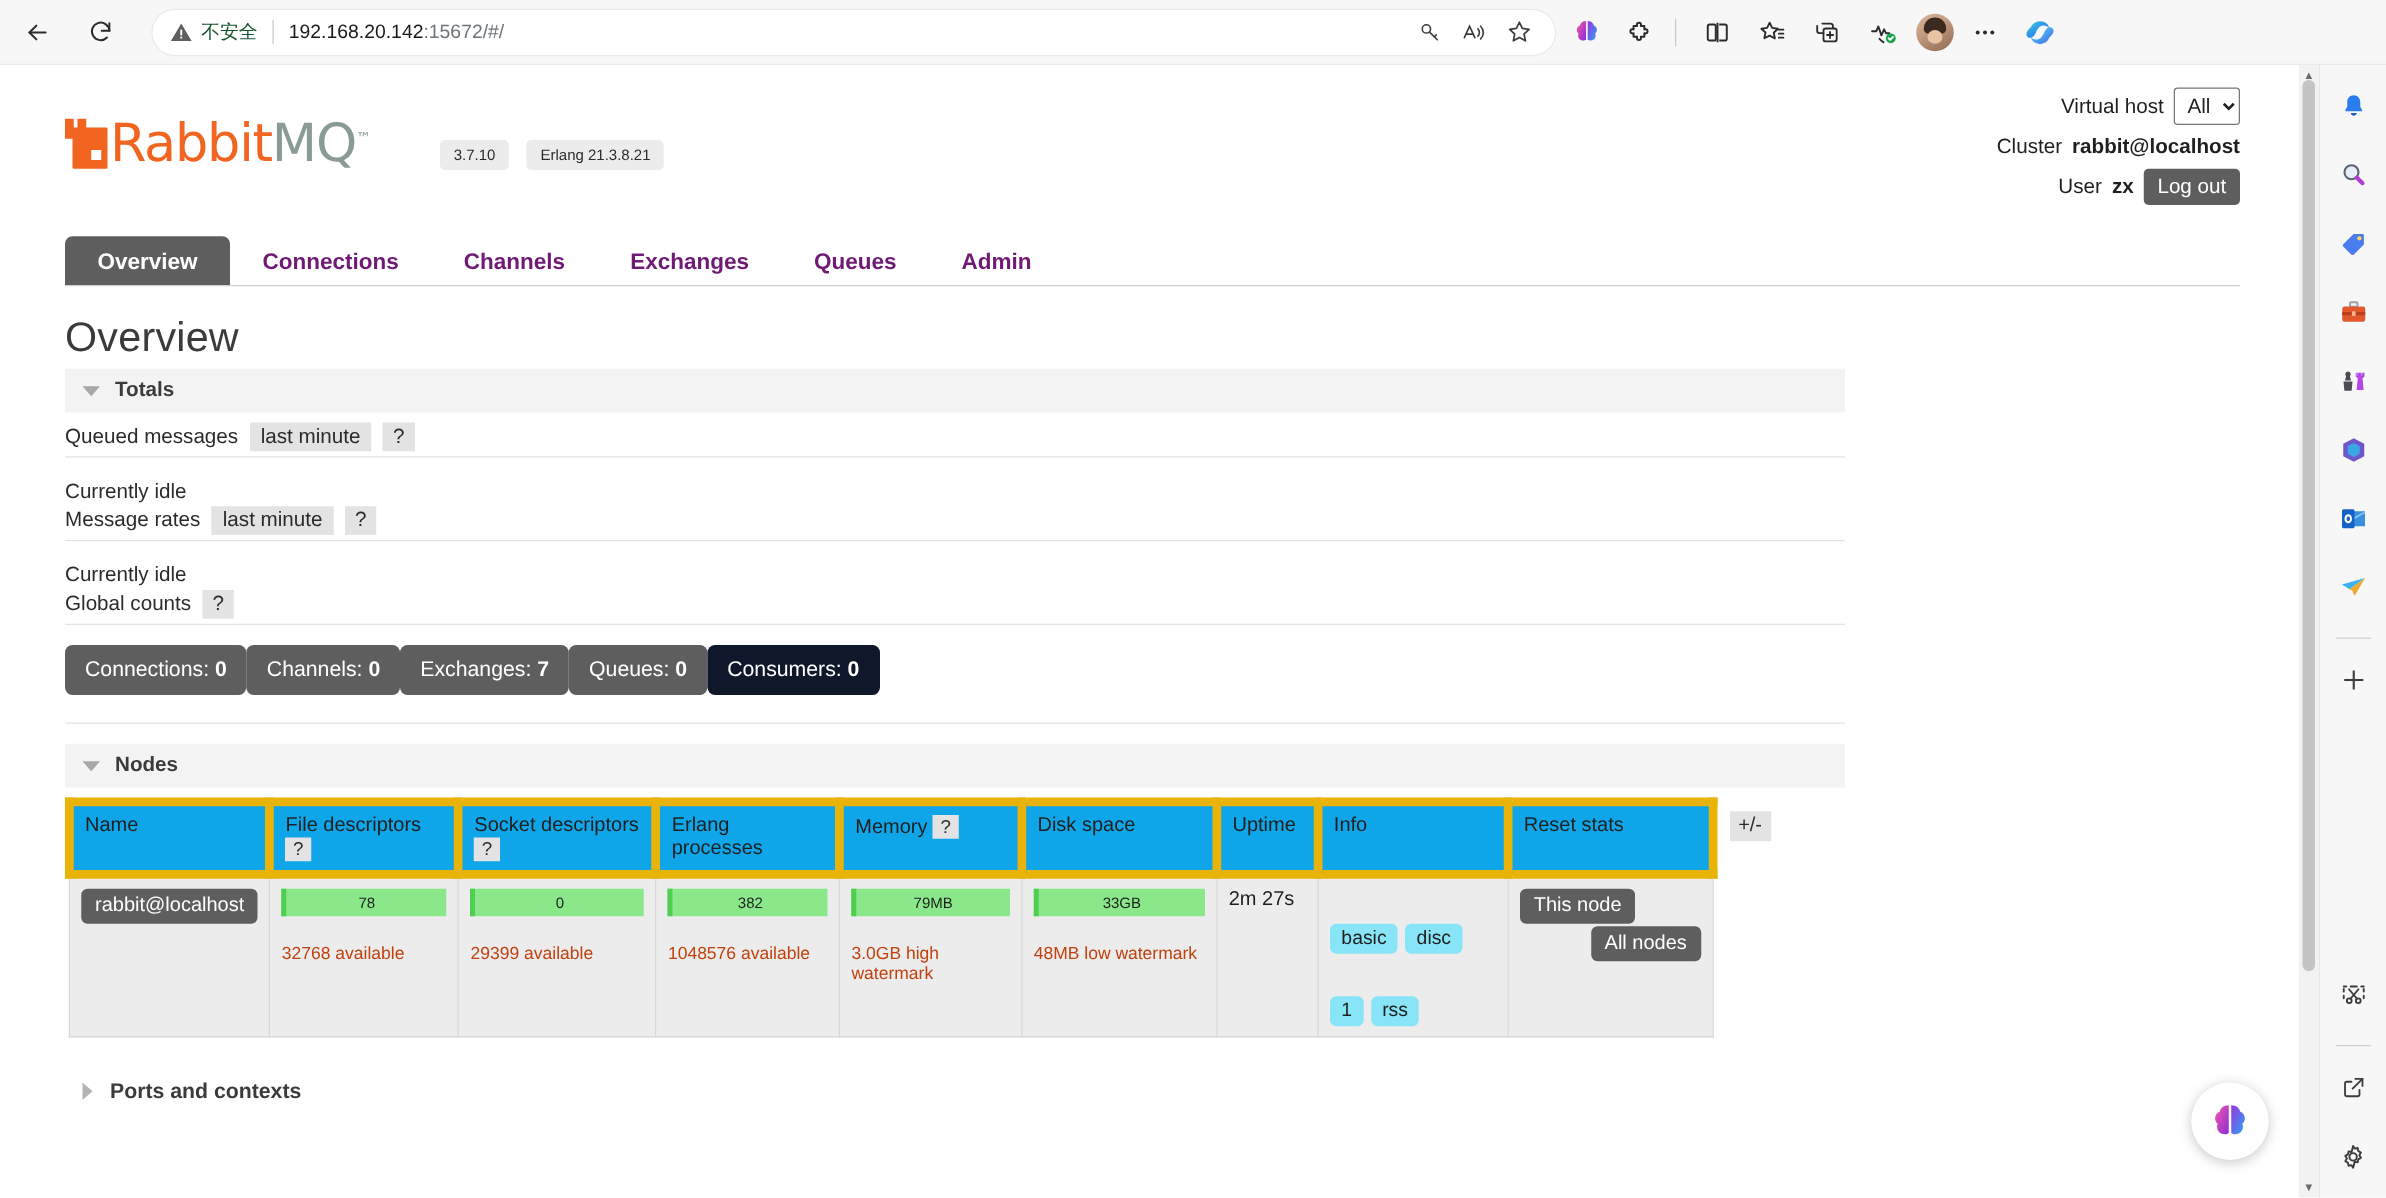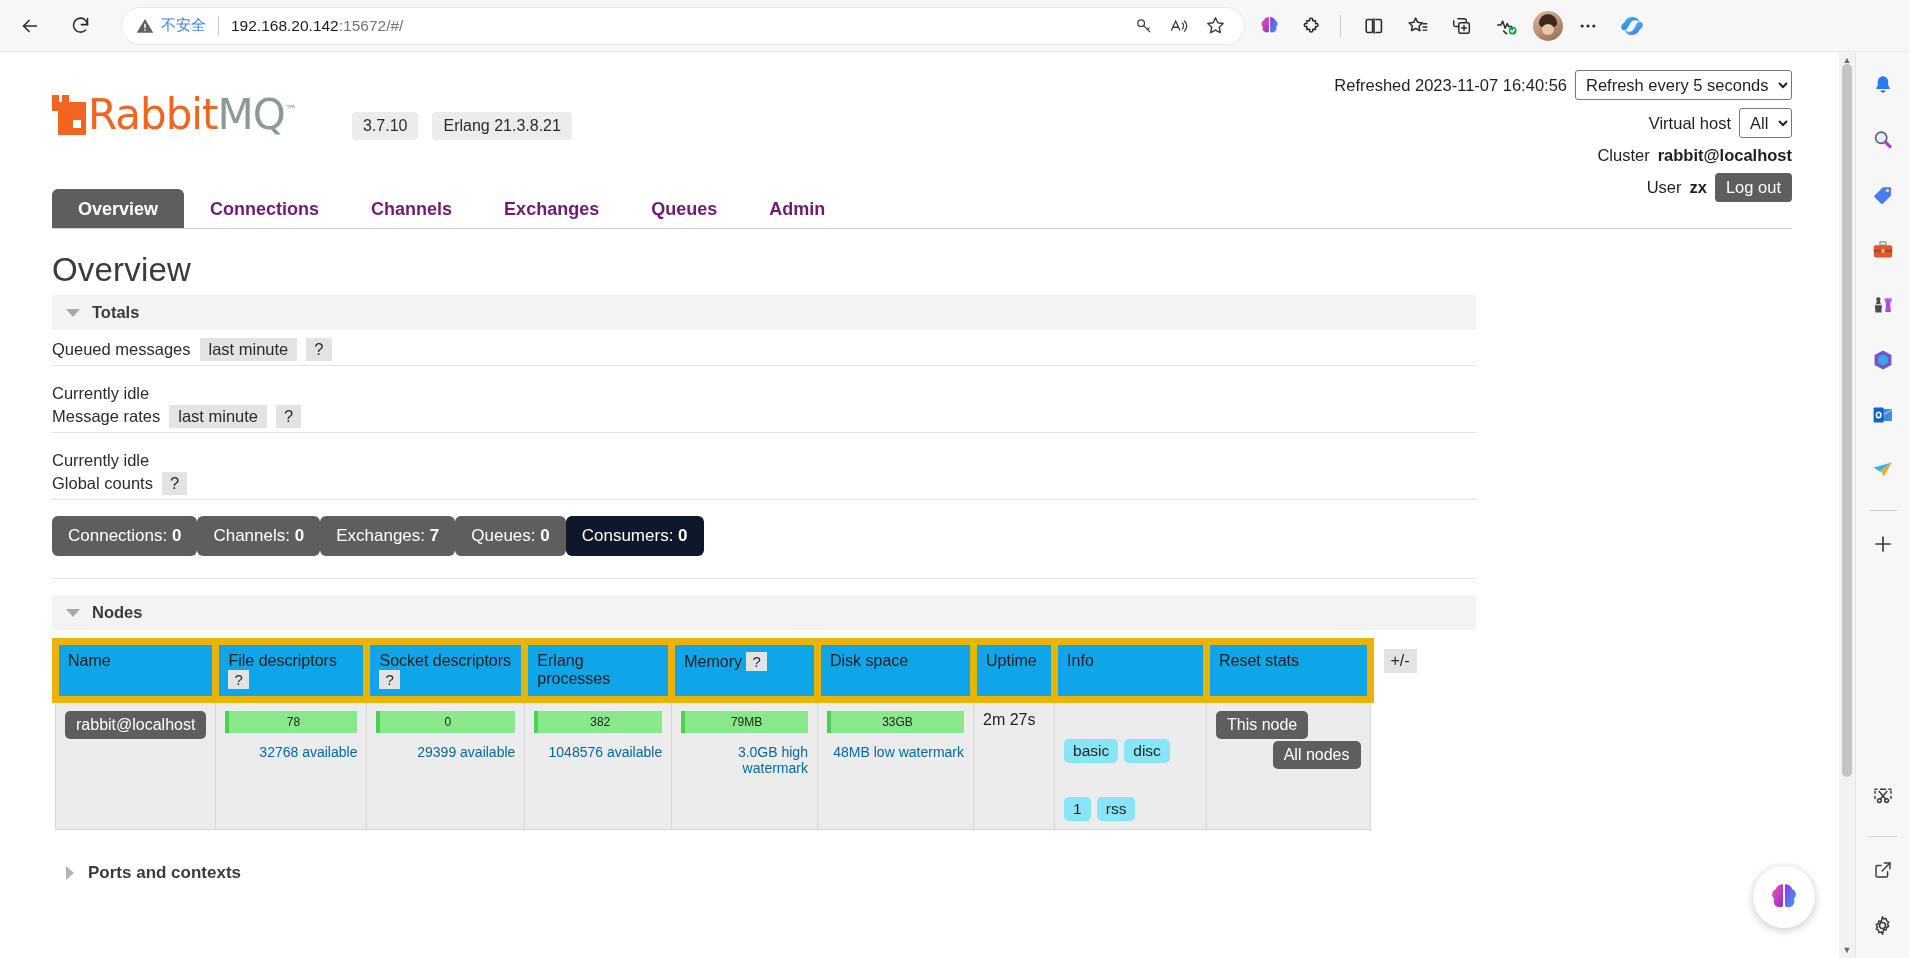--- a/index.html
+++ b/index.html
@@ -31,21 +31,21 @@
     margin-left: 22px;
     width: 1122px; height: 36px;
     background: #ffffff;
     border-radius: 18px;
     display: flex; align-items: center;
     padding: 0 14px;
     box-shadow: 0 0 0 1px rgba(0,0,0,0.05);
   }
   .warn-ico { width: 18px; height: 18px; margin-right: 7px; flex: 0 0 auto; }
   .insecure-text {
-    font-size: 15px; color: #3b82f6;
+    font-size: 15px; color: #14532d;
     white-space: nowrap;
   }
   .omni-sep {
     width: 1px; height: 19px; background: #c8c8c8;
     margin: 0 12px; flex: 0 0 auto;
   }
   .url-text {
     font-size: 15.5px; color: #1a1a1a; white-space: nowrap;
   }
   .url-text .dim { color: #70757a; }
@@ -136,21 +136,21 @@
     font-family: "DejaVu Sans", sans-serif;
     font-size: 42px; line-height: 40px; letter-spacing: -1px;
   }
   .logo-text .rb { color: #f26521; }
   .logo-text .mq { color: #8a9b95; }
   .logo-tm { font-size: 12px; color: #8a9b95; vertical-align: super; }
 
   .ver-pill {
     display: inline-block;
     background: #ececec; color: #2b2b2b;
-    font-size: 16px; padding: 5px 11px; border-radius: 4px;
+    font-size: 12px; padding: 5px 11px; border-radius: 4px;
     margin-left: 14px;
   }
   .ver-row {
     position: absolute; left: 300px; top: 60px;
     display: flex; align-items: center;
   }
 
   .hdr-right {
     position: absolute; right: 0px; top: 18px;
     text-align: right;
@@ -287,22 +287,22 @@
   }
   .bar {
     background: #8ae88a;
     border-left: 4px solid #4fcf4f;
     text-align: center;
     color: #1f1f1f;
     font-size: 12px;
     padding: 4px 0;
   }
   .bar-sub {
-    text-align: right; color: #0369a1; font-size: 14px;
-    margin-top: 11px;
+    text-align: left; color: #c2410c; font-size: 14px;
+    margin-top: 21px;
   }
   .uptime-cell { font-size: 16px; color: #1f1f1f; text-align: left; }
   .info-badges { display: flex; flex-wrap: wrap; gap: 6px; max-width: 150px; }
   .info-badge {
     background: #87e5f7; color: #1f1f1f;
     font-size: 15.5px; padding: 3px 9px; border-radius: 5px; margin-top: 28px;
   }
   .reset-wrap { position: relative; height: 56px; }
   .reset-btn {
     background: #5e5e5e; color: #ffffff;
@@ -498,26 +498,20 @@
         </div>
         <div class="logo-text"><span class="rb">Rabbit</span><span class="mq">MQ</span><span class="logo-tm">™</span></div>
       </div>
 
       <div class="ver-row">
         <span class="ver-pill" style="margin-left:0;">3.7.10</span>
         <span class="ver-pill">Erlang 21.3.8.21</span>
       </div>
 
       <div class="hdr-right">
-        <div class="hdr-line">
-          <span class="hdr-label">Refreshed 2023-11-07 16:40:56</span>
-          <select class="rmq-select">
-            <option>Refresh every 5 seconds</option>
-          </select>
-        </div>
         <div class="hdr-line">
           <span class="hdr-label">Virtual host</span>
           <select class="rmq-select">
             <option>All</option>
           </select>
         </div>
         <div class="hdr-line">
           <span class="hdr-label">Cluster</span>
           <span class="cluster-name">rabbit@localhost</span>
         </div>

